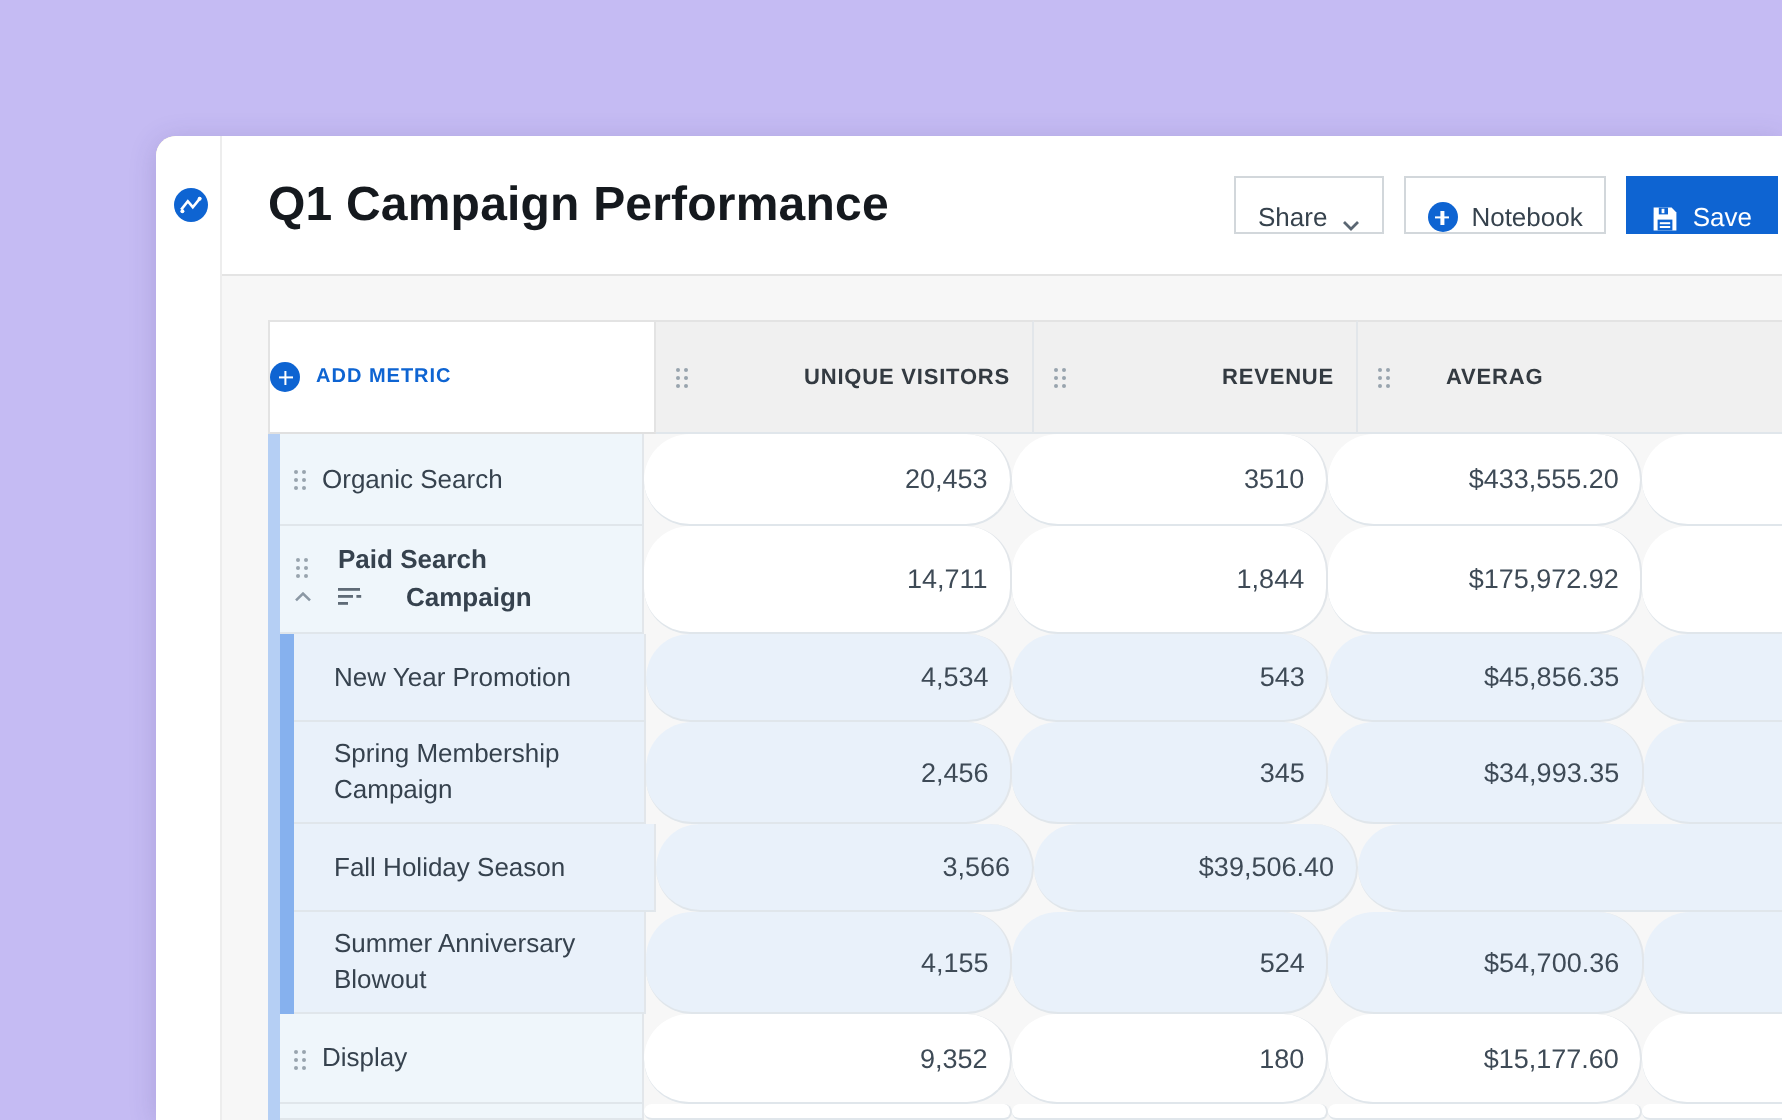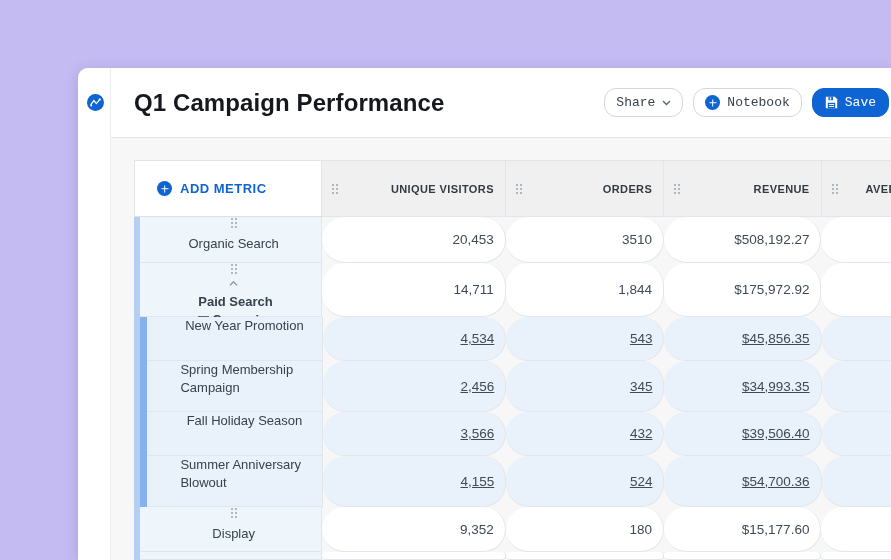--- a/index.html
+++ b/index.html
@@ -19,22 +19,22 @@
   .logo{position:absolute;left:9px;top:26px;width:17px;height:17px;}
   
   .main{flex:1;display:flex;flex-direction:column;min-width:0;}
   .titlebar{
     height:70px;flex:none;background:#fff;border-bottom:1px solid #e4e4e4;
     display:flex;align-items:center;padding:0 2px 0 23px;box-sizing:border-box;
   }
   .page-title{font-size:24px;font-weight:700;color:#15191e;letter-spacing:.1px;margin:0;}
   .actions{margin-left:auto;display:flex;align-items:center;gap:10px;}
   .btn{
-    height:29px;display:inline-flex;align-items:center;gap:7px;border-radius:12px;
-    font-size:13px;box-sizing:border-box;cursor:pointer;white-space:nowrap;font-family:Liberation Mono, monospace;
+    height:29px;display:inline-flex;align-items:flex-end;gap:7px;border-radius:0;
+    font-size:13px;box-sizing:border-box;cursor:pointer;white-space:nowrap;
   }
   .btn-outline{background:#fff;border:1px solid #d2d7db;color:#36424d;padding:0 11px;}
   .btn-primary{background:#0e64d2;border:1px solid #0e64d2;color:#fff;padding:0 12px;font-weight:400;}
   .plus-circle{
     width:15px;height:15px;border-radius:50%;background:#0e64d2;position:relative;flex:none;display:inline-block;
   }
   .plus-circle::before,.plus-circle::after{content:"";position:absolute;background:#fff;left:50%;top:50%;}
   .plus-circle::before{width:7px;height:1.6px;transform:translate(-50%,-50%);}
   .plus-circle::after{width:1.6px;height:7px;transform:translate(-50%,-50%);}
   
@@ -44,47 +44,47 @@
   .cell{
     box-sizing:border-box;display:flex;align-items:center;
     border-right:1px solid #e2e6ea;border-bottom:1px solid #e0e6eb;
   }
   .c0{width:194px;}.c1{width:189px;}.c2{width:163px;}.c3{width:162px;}.c4{width:250px;}
   .h57{height:57px;}.h46{height:46px;}.h54{height:54px;}.h44{height:44px;}
   .h51{height:51px;}.h45{height:45px;}.h8{height:8px;}
   
   .hc0{
     background:#fff;border:1px solid #e3e3e3;border-bottom:1px solid #e0e0e0;
-    padding-left:22px;gap:8px;color:#0e64d2;font-size:13px;font-weight:700;letter-spacing:.5px;
+    gap:8px;color:#0e64d2;font-size:10px;font-weight:700;letter-spacing:.5px;
   }
   .hc{
     background:#f0f0f0;border-top:1px solid #e3e3e3;justify-content:space-between;
     padding:0 11px 0 9px;
   }
   .hlabel{font-size:11px;font-weight:700;color:#333a41;letter-spacing:.4px;}
   .hc-left{justify-content:flex-start;}
   .hc-left .hlabel{margin-left:27px;}
   
   .handle{width:8px;height:11px;position:relative;flex:none;}
   .handle::before{
     content:"";position:absolute;left:1px;top:1px;width:2px;height:2px;border-radius:50%;
     background:#99a4ae;
     box-shadow:0 4px 0 0 #99a4ae,0 8px 0 0 #99a4ae,4px 0 0 0 #99a4ae,4px 4px 0 0 #99a4ae,4px 8px 0 0 #99a4ae;
   }
   
   .val{justify-content:flex-end;padding-right:11px;font-size:13.5px;color:#3e4a56;background:#fff;border-radius:23px;}
-  .label-cell{font-size:13px;color:#36424e;background:#eff6fb;padding-left:12px;gap:7px;flex-direction:column;}
+  .label-cell{font-size:13px;color:#36424e;background:#eff6fb;padding-left:12px;gap:7px;}
   .label-text{line-height:1.35;}
   .sub .label-cell{background:#e9f1fa;padding-left:33px;}
-  .sub .val{background:#e9f1fa;text-decoration:underline;}
+  .sub .val{background:#e9f1fa;}
   .wrap{max-width:128px;}
   
   .gutter{display:flex;flex-direction:column;align-items:center;gap:7px;flex:none;width:10px;}
   .label-2line{margin-left:6px;line-height:1.4;font-weight:bold;}
-  .line2{display:flex;align-items:center;gap:2px;}
+  .line2{display:flex;align-items:center;gap:22px;}
   
   .bar-light{position:absolute;left:0;top:57px;width:6px;height:343px;background:#b5cff4;z-index:3;}
   .bar-dark{position:absolute;left:6px;top:157px;width:7px;height:190px;background:#86b1ee;z-index:3;}
 </style>
 </head>
 <body>
 
 <div class="card">
   <div class="rail">
     <svg class="logo" viewBox="0 0 17 17">
@@ -130,24 +130,20 @@
 
         <div class="trow h57">
           <div class="cell hc0 c0">
             <span class="plus-circle"></span>
             <span>ADD METRIC</span>
           </div>
           <div class="cell hc c1">
             <span class="handle"></span>
             <span class="hlabel">UNIQUE VISITORS</span>
           </div>
-          <div class="cell hc c2">
-            <span class="handle"></span>
-            <span class="hlabel">ORDERS</span>
-          </div>
           <div class="cell hc c3">
             <span class="handle"></span>
             <span class="hlabel">REVENUE</span>
           </div>
           <div class="cell hc hc-left c4">
             <span class="handle"></span>
             <span class="hlabel">AVERAG</span>
           </div>
         </div>
 
@@ -156,21 +152,21 @@
             <span class="handle"></span>
             <span class="label-text">Organic Search</span>
           </div>
           <div class="cell val c1">
               <span>20,453</span>
             </div>
           <div class="cell val c2">
               <span>3510</span>
             </div>
           <div class="cell val c3">
-              <span>$508,192.27</span>
+              <span>$433,555.20</span>
             </div>
           <div class="cell val c4"></div>
         </div>
 
         <div class="trow top h54">
           <div class="cell label-cell c0">
             <div class="gutter">
               <span class="handle"></span>
               <svg width="9" height="5" viewBox="0 0 9 5">
                 <path d="M1 4.2 L4.5 0.8 L8 4.2" stroke="#8b98a4" stroke-width="1.3" fill="none"></path>
@@ -233,23 +229,20 @@
           <div class="cell val c4"></div>
         </div>
 
         <div class="trow sub h44">
           <div class="cell label-cell c0">
             <span class="label-text wrap">Fall Holiday Season</span>
           </div>
           <div class="cell val c1">
               <span>3,566</span>
             </div>
-          <div class="cell val c2">
-              <span>432</span>
-            </div>
           <div class="cell val c3">
               <span>$39,506.40</span>
             </div>
           <div class="cell val c4"></div>
         </div>
 
         <div class="trow sub h51">
           <div class="cell label-cell c0">
             <span class="label-text wrap">Summer Anniversary Blowout</span>
           </div>

